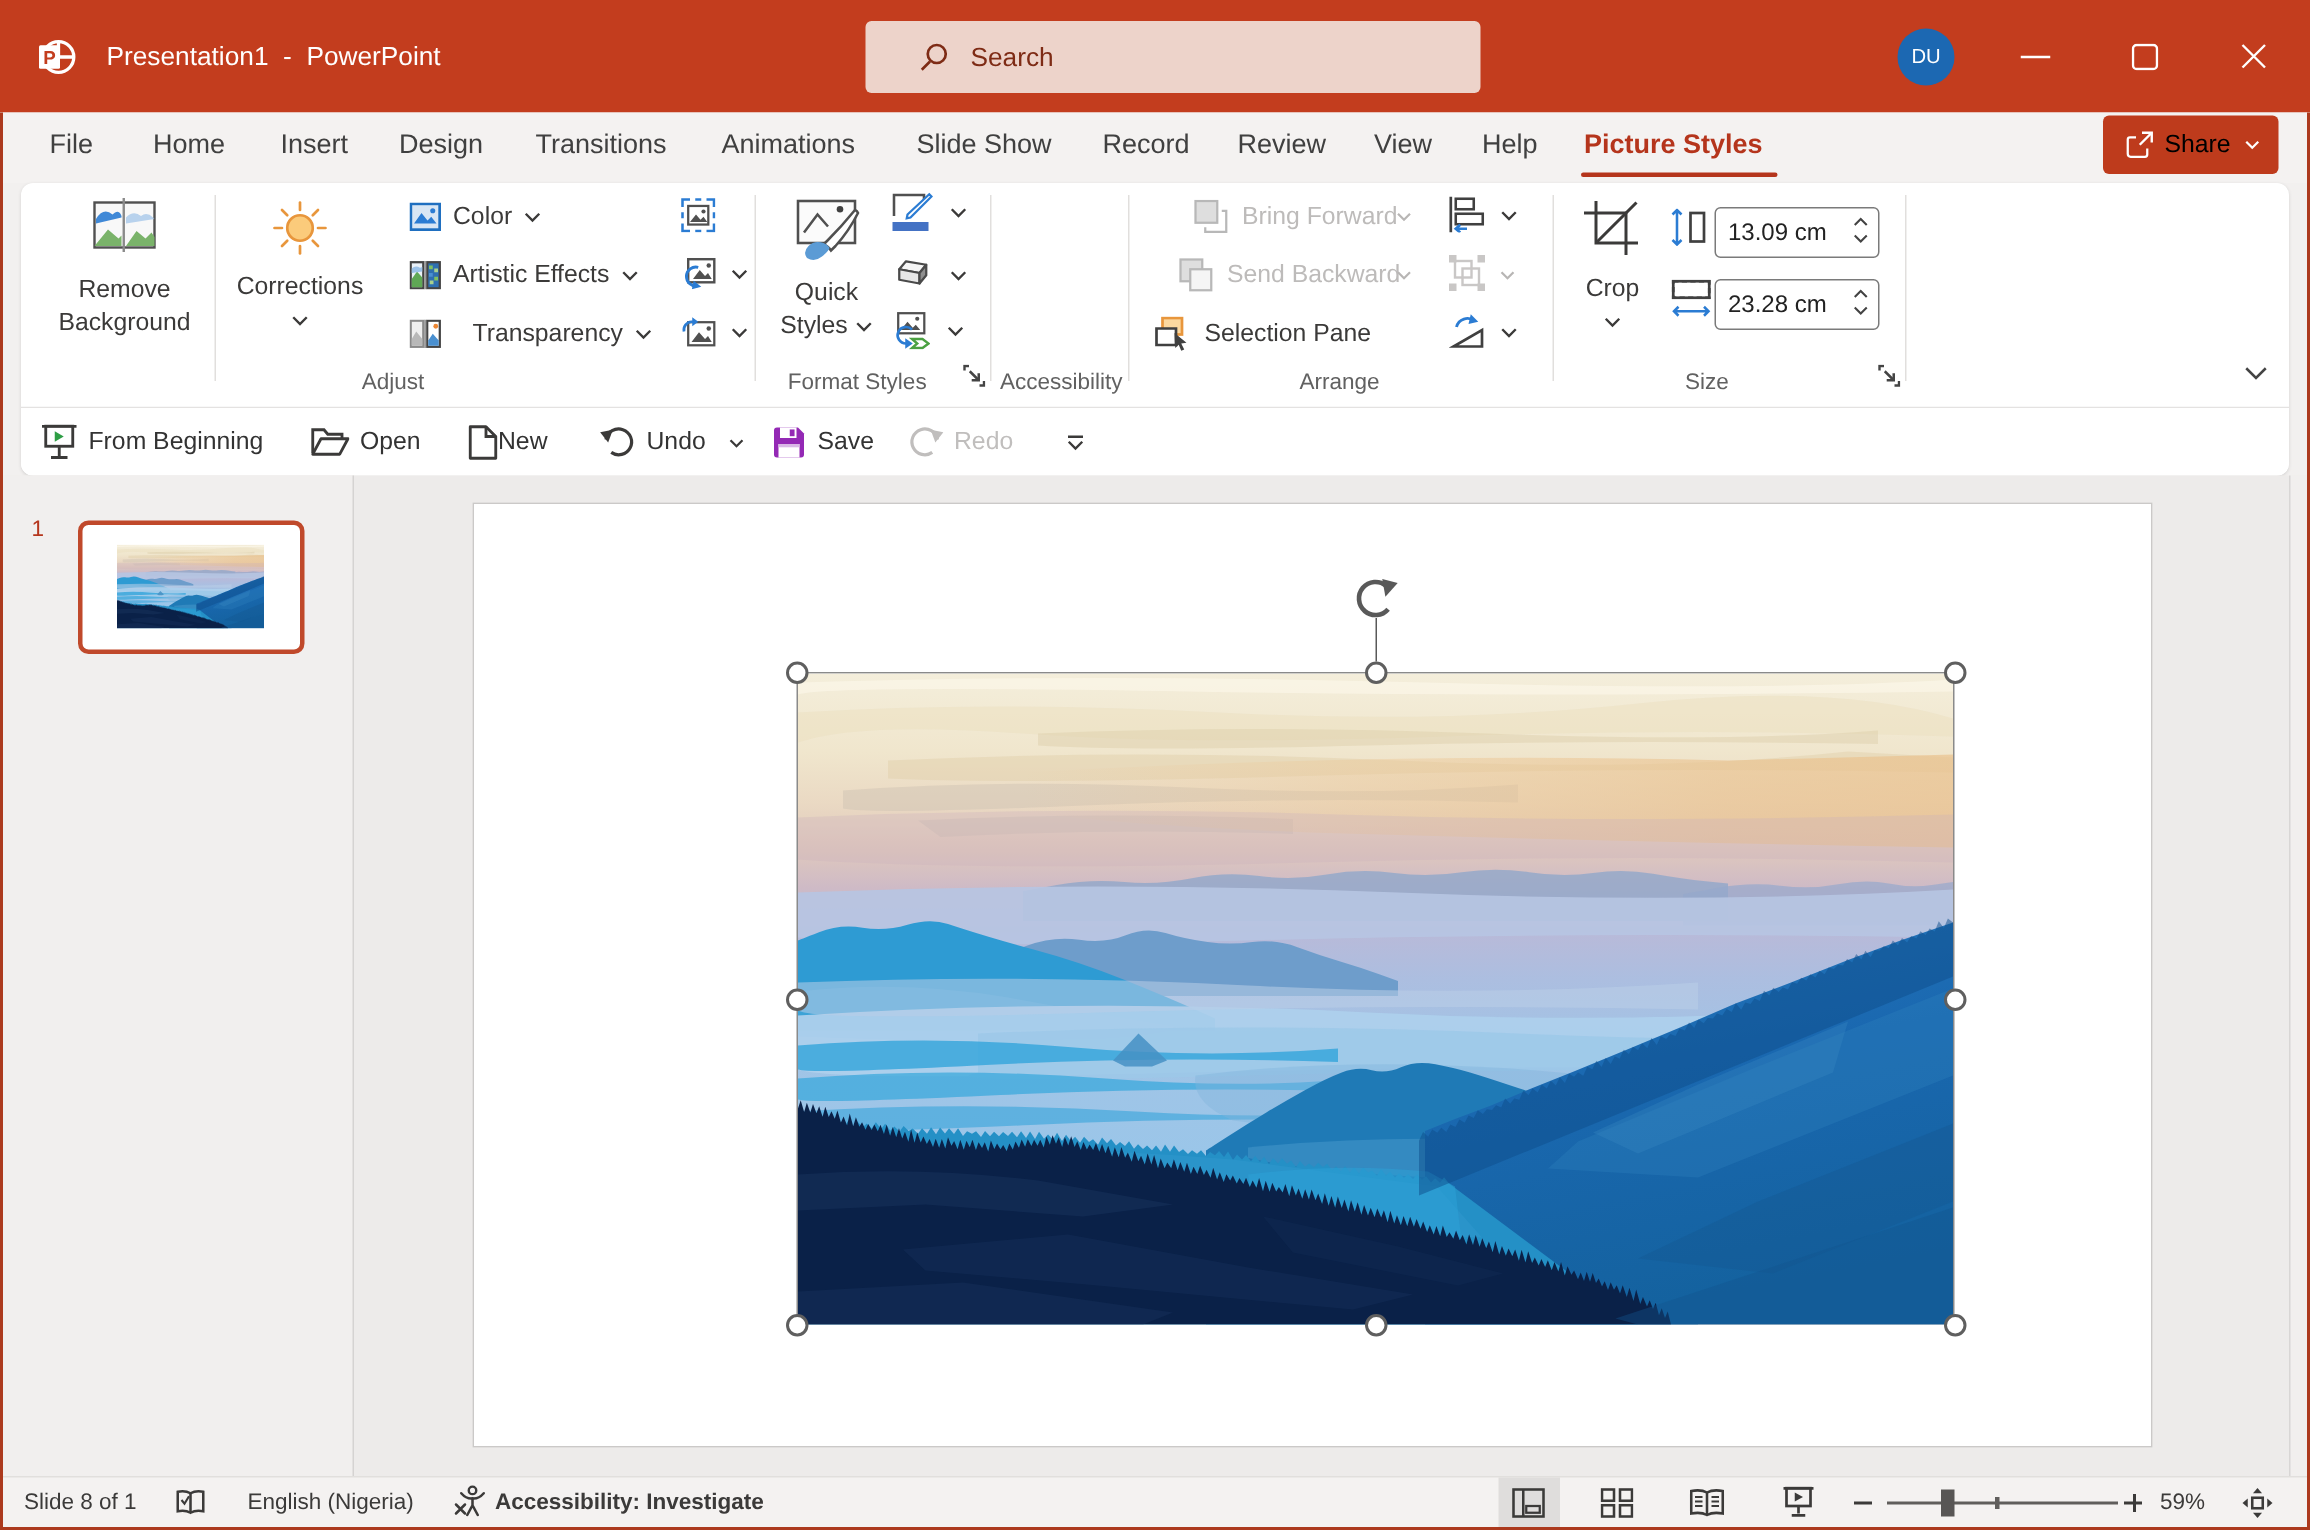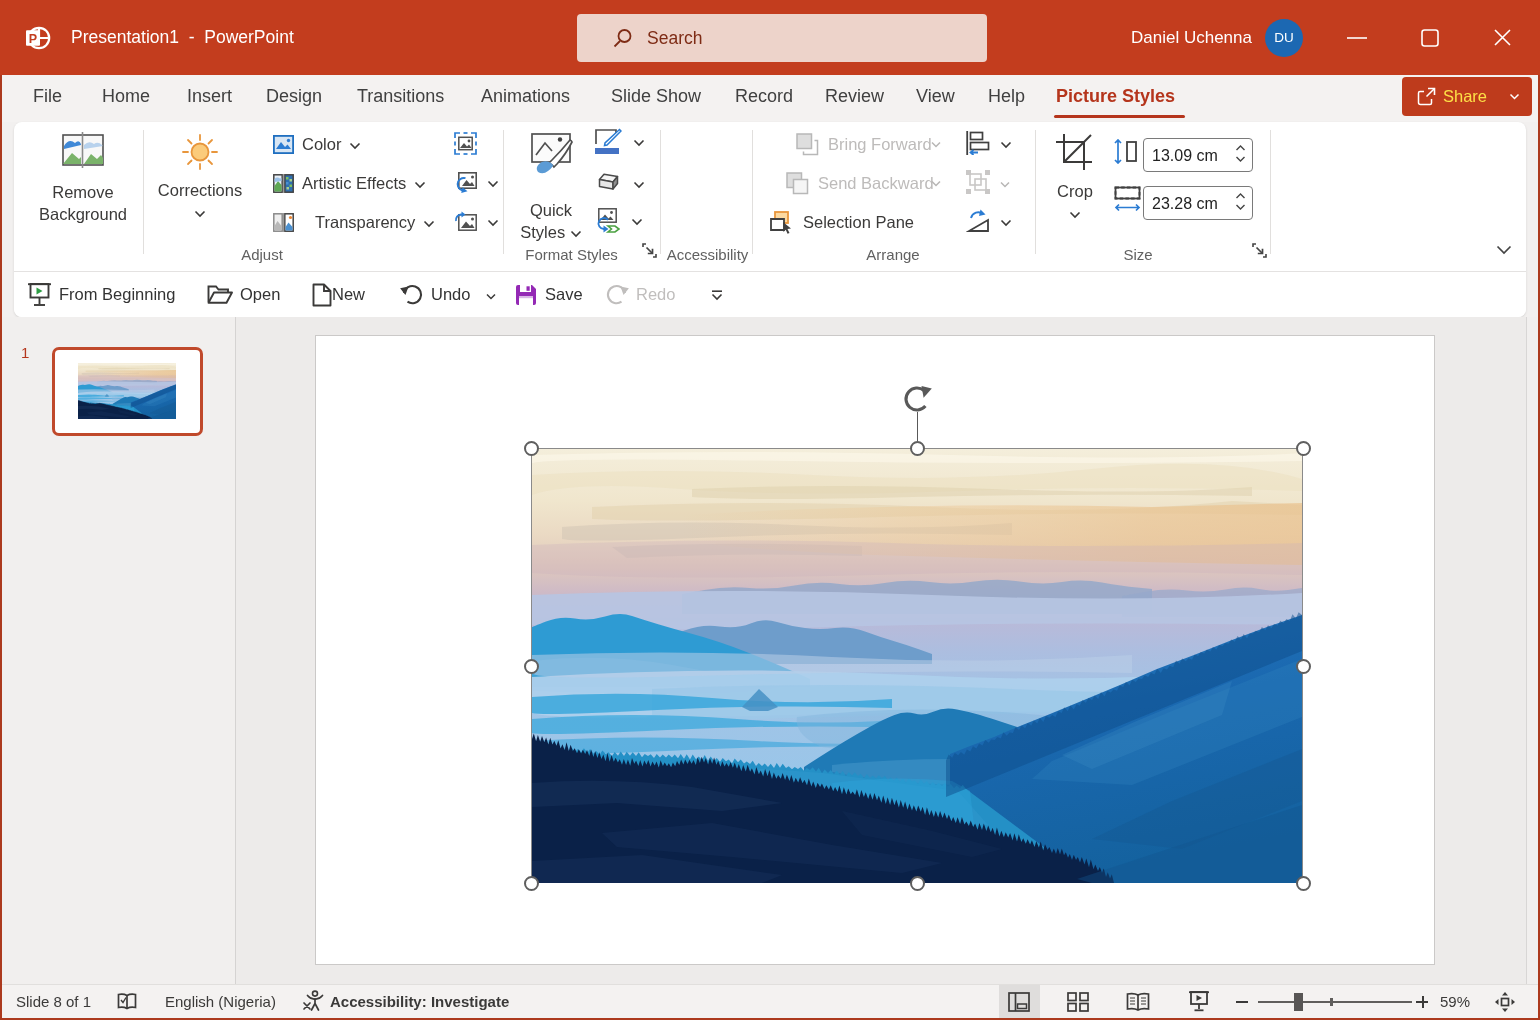--- a/index.html
+++ b/index.html
@@ -11,21 +11,21 @@
 #apptitle { position:absolute; left:71px; top:0; height:75px; line-height:75px; color:#fff; font-size:17.5px; }
 #searchbox { position:absolute; left:577px; top:14px; width:410px; height:48px; background:#EDD3CA; border-radius:4px; }
 #searchtxt { position:absolute; left:70px; top:0; height:48px; line-height:48px; color:#7E2B15; font-size:17.5px; }
 #username { position:absolute; left:1131px; top:0; width:130px; height:75px; line-height:75px; color:#fff; font-size:17px; }
 #avatar { position:absolute; left:1265px; top:19px; width:38px; height:38px; border-radius:50%; background:#1C68B2; color:#fff; font-size:13.5px; text-align:center; line-height:38px; }
 
 #tabrow { position:absolute; left:0; top:75px; width:1540px; height:47px; background:#F4F2F1; }
 .tab { position:absolute; top:0; height:43px; line-height:43px; font-size:18px; color:#404040; }
 #tab-pf { color:#B5351C; font-weight:bold; }
 #pf-underline { position:absolute; left:1054px; top:115px; width:131px; height:3px; background:#B5351C; border-radius:2px; z-index:3; }
-#sharebtn { position:absolute; left:1402px; top:77px; width:130px; height:39px; background:#BE3B1C; border-radius:4px; color:#fde047; font-size:16.5px; line-height:39px; }
+#sharebtn { position:absolute; left:1402px; top:77px; width:117px; height:39px; background:#BE3B1C; border-radius:4px; color:#000000; font-size:16.5px; line-height:39px; }
 
 #ribbonpanel { position:absolute; left:14px; top:122px; width:1512px; height:195px; background:#fff; border-radius:8px; box-shadow:0 1px 2.5px rgba(0,0,0,0.12); }
 #ribbon { position:absolute; left:0; top:0; width:1512px; height:149px; }
 .vsep { position:absolute; top:8px; height:124px; width:1px; background:#E1DFDD; }
 .grouplabel { position:absolute; top:124px; font-size:15px; color:#616161; text-align:center; white-space:nowrap; }
 .bigbtn { position:absolute; text-align:center; font-size:16.5px; color:#3B3A39; line-height:22px; white-space:nowrap; }
 .rowitem { position:absolute; height:24px; display:flex; align-items:center; font-size:16.5px; color:#3B3A39; white-space:nowrap; }
 .rowitem svg { flex:0 0 auto; }
 .disab { color:#BDBBBA;margin-left:25px; }
 .glabel-dlg { position:absolute; top:121px; }
@@ -131,21 +131,20 @@
 <text x="8" y="17.5" font-size="12.5" font-weight="bold" fill="#C33D1E" text-anchor="middle">P</text>
 </svg>
   <div id="apptitle">Presentation1&nbsp; -&nbsp; PowerPoint</div>
   <div id="searchbox">
     <svg class="abs" style="left:36px;top:14px" width="20" height="20" viewBox="0 0 20 20">
       <circle cx="11.5" cy="8" r="6" fill="none" stroke="#7E2B15" stroke-width="1.8"></circle>
       <line x1="7" y1="13" x2="1.5" y2="18.5" stroke="#7E2B15" stroke-width="1.8"></line>
     </svg>
     <div id="searchtxt">Search</div>
   </div>
-  <div id="username">Daniel Uchenna</div>
   <div id="avatar">DU</div>
   <svg class="abs" style="left:1347px;top:28px" width="20" height="20" viewBox="0 0 20 20">
       <line x1="0" y1="10" x2="20" y2="10" stroke="#fff" stroke-width="1.6"></line>
     </svg>
   <svg class="abs" style="left:1421px;top:29px" width="18" height="18" viewBox="0 0 18 18">
       <rect x="1" y="1" width="16" height="16" rx="2.5" fill="none" stroke="#fff" stroke-width="1.6"></rect>
     </svg>
   <svg class="abs" style="left:1494px;top:29px" width="17" height="17" viewBox="0 0 17 17">
       <path d="M1 1 L16 16 M16 1 L1 16" stroke="#fff" stroke-width="1.6"></path>
     </svg>
@@ -289,21 +288,21 @@
             <path d="M1.5 1.5 L6 6 L10.5 1.5" fill="none" stroke="#3B3A39" stroke-width="1.6"></path>
           </svg></span>
       </div>
 <div class="grouplabel" style="left:198px;width:100px">Adjust</div>
 <div class="bigbtn" style="left:492px;top:9px;width:90px"><svg width="52" height="46" viewBox="0 0 52 46">
 <rect x="7" y="3" width="38" height="28" fill="#FBFBFB" stroke="#505050" stroke-width="1.7"></rect>
 <path d="M11 24 L20 12 L27 20" fill="none" stroke="#505050" stroke-width="1.7"></path>
 <circle cx="35" cy="8.5" r="2.2" fill="#404040"></circle>
 <path d="M45 9 Q36 20 27 29 L24 32 Q27 33 29 36 L32 33 Q41 23 47 11 Q46.5 9.5 45 9 Z" fill="#fff" stroke="#505050" stroke-width="1.7"></path>
 <path d="M24 31 Q18 29 14 33 Q10 37 13 41 Q18 44 23 40 Q28 36 28 34 Q26 31.5 24 31 Z" fill="#5B9BD5"></path>
-</svg><div style="margin-top:17px">Quick<br>Styles <svg width="12" height="8" viewBox="0 0 12 8">
+</svg><div style="margin-top:1px">Quick<br>Styles <svg width="12" height="8" viewBox="0 0 12 8">
             <path d="M1.5 1.5 L6 6 L10.5 1.5" fill="none" stroke="#3B3A39" stroke-width="1.6"></path>
           </svg></div></div>
 <div class="rowitem" style="left:580px;top:7px">
         <svg width="28" height="26" viewBox="0 0 28 26">
 <path d="M2 16 L2 2 L22 2 L22 6" fill="none" stroke="#505050" stroke-width="1.7"></path>
 <path d="M25.5 1.5 L27 3 L13 17 L10.5 17.5 L11 15 Z" fill="#fff" stroke="#2B7CD3" stroke-width="1.5"></path>
 <rect x="1" y="20" width="24" height="6" fill="#4472C4"></rect>
 </svg>
         <span style="margin-left:11px"><svg width="12" height="8" viewBox="0 0 12 8">
             <path d="M1.5 1.5 L6 6 L10.5 1.5" fill="none" stroke="#3B3A39" stroke-width="1.6"></path>

